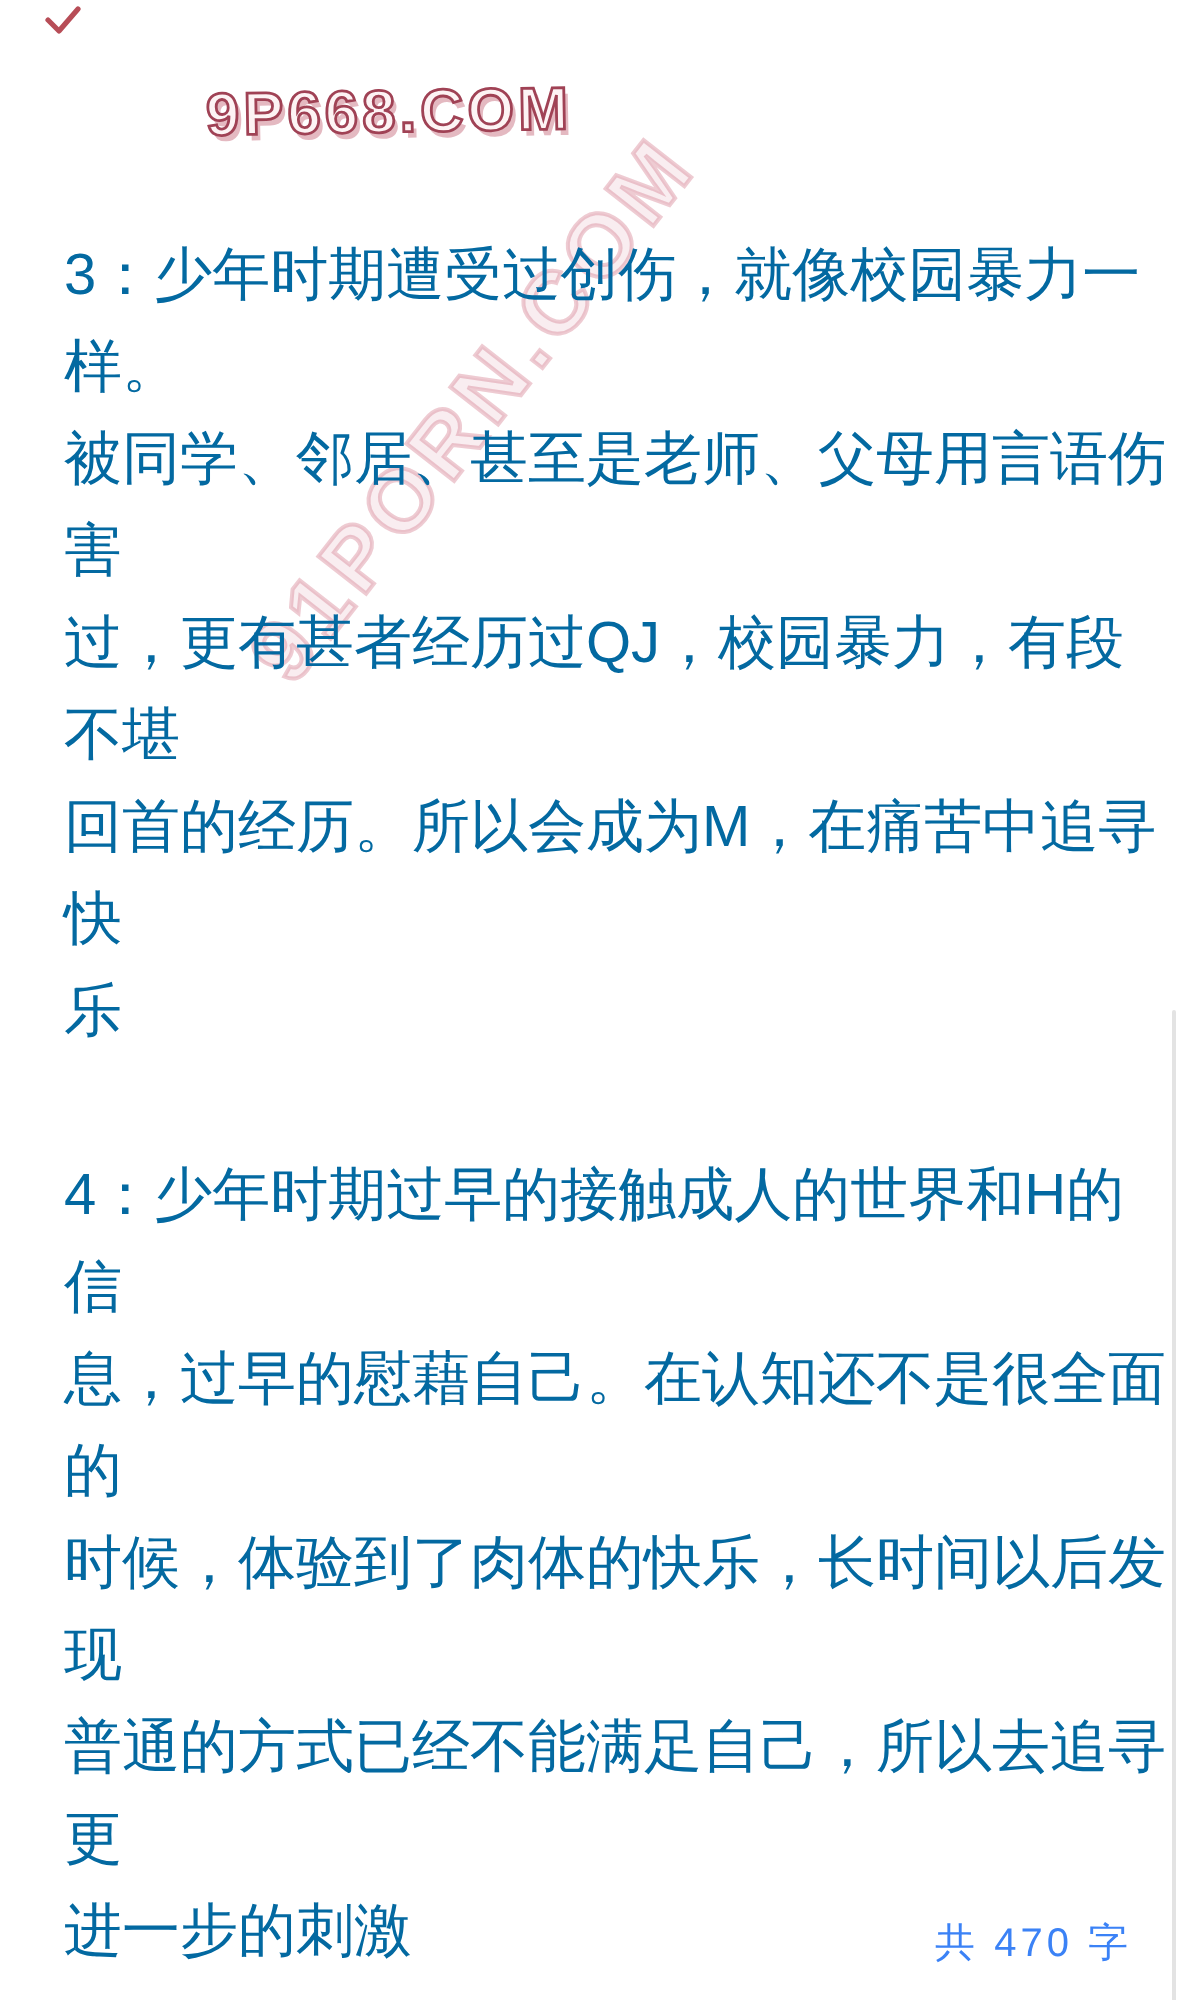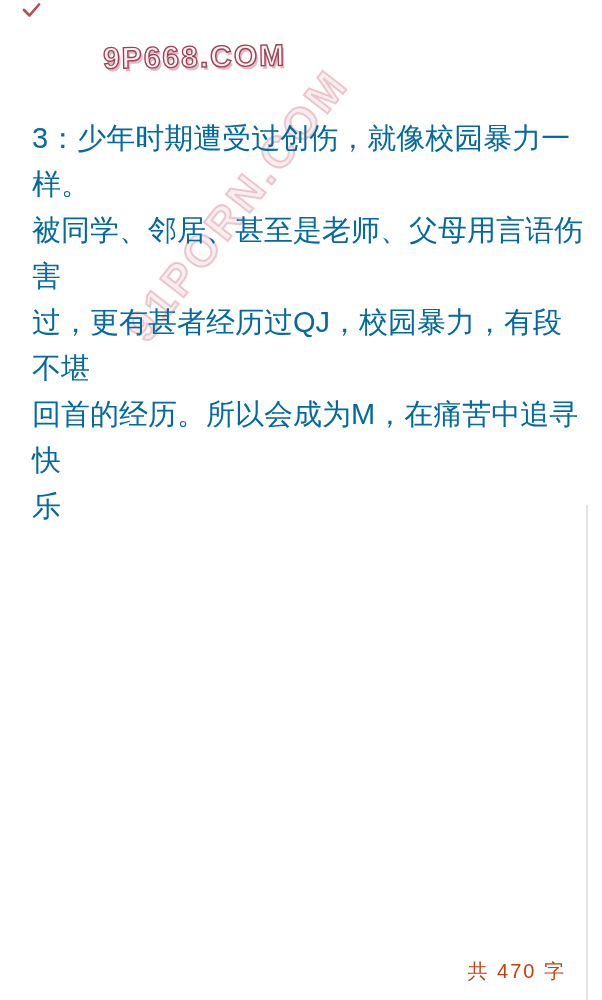--- a/index.html
+++ b/index.html
@@ -49,21 +49,21 @@
   }
   .para {
     white-space: pre-line;
     margin-bottom: 46px;
   }
   .para:last-child { margin-bottom: 0; }
 
   
   .word-count {
     position: absolute; right: 36px; bottom: 15px;
-    font-size: 20px; color: #c2410c; letter-spacing: 2px;
+    font-size: 20px; color: #3b82f6; letter-spacing: 2px;
     z-index: 1;
   }
 
   
   .scroll-line {
     position: absolute; left: 586px; top: 505px;
     width: 2px; height: 495px;
     background: #e3e3e3; border-radius: 2px 2px 0 0;
   }
 </style>
@@ -81,19 +81,24 @@
   <div class="site-logo">9P668.COM</div>
 
   <div class="diag-watermark">91PORN.COM</div>
 
   <div class="article">
     <div class="para">3：少年时期遭受过创伤，就像校园暴力一样。
 被同学、邻居、甚至是老师、父母用言语伤害
 过，更有甚者经历过QJ，校园暴力，有段不堪
 回首的经历。所以会成为M，在痛苦中追寻快
 乐</div>
+    <div class="para">4：少年时期过早的接触成人的世界和H的信
+息，过早的慰藉自己。在认知还不是很全面的
+时候，体验到了肉体的快乐，长时间以后发现
+普通的方式已经不能满足自己，所以去追寻更
+进一步的刺激</div>
   </div>
 
   <div class="scroll-line"></div>
 
   <div class="word-count">共 470 字</div>
 
 </div>
 
 </body></html>

